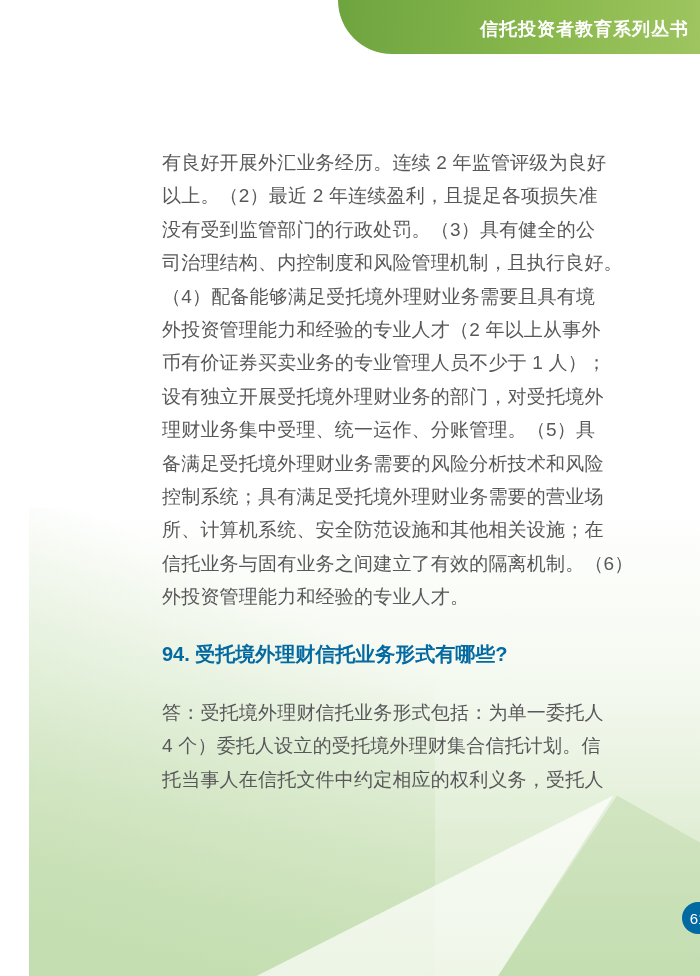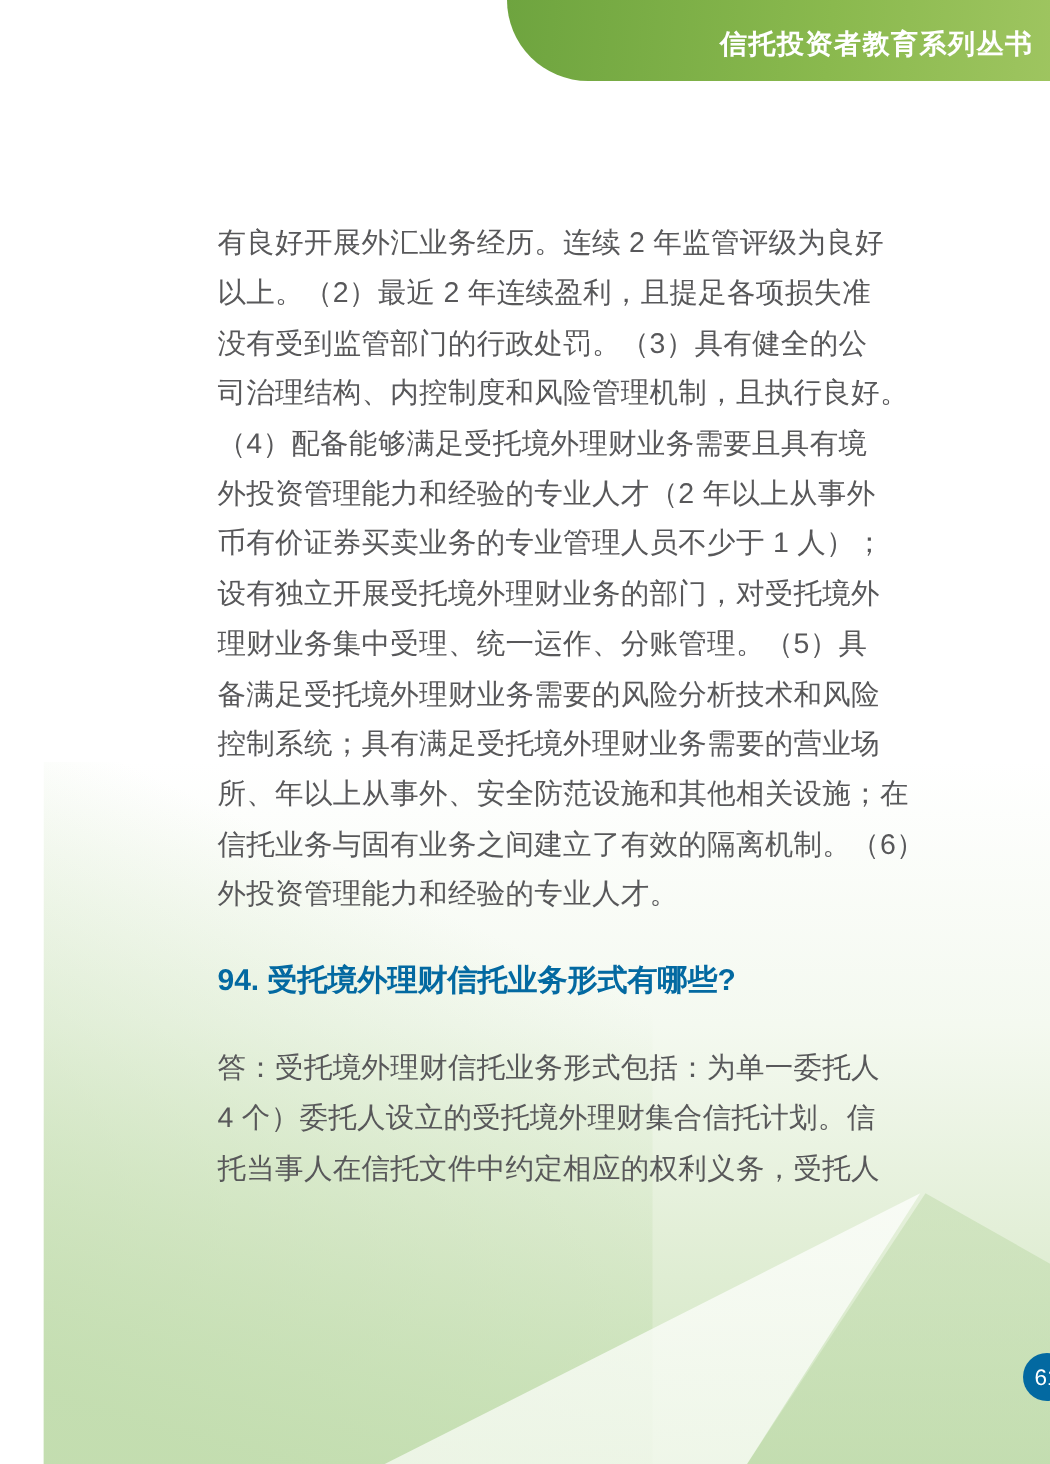--- a/index.html
+++ b/index.html
@@ -44,21 +44,21 @@
     background: linear-gradient(95deg, #6ea43f 0%, #8ab94e 55%, #a2c763 100%);
   }
   .banner-title {
     position: absolute; right: 40px; top: 17px;
     color: #ffffff; font-size: 18px; font-weight: bold;
     letter-spacing: 1px; white-space: nowrap;
   }
 
   
   .content {
-    position: absolute; left: 116px; top: 146px; width: 442px;
+    position: absolute; left: 133px; top: 146px; width: 442px;
     color: #58585a;
   }
   .para .line {
     font-size: 19px; line-height: 33.4px;
     letter-spacing: 0.2px; white-space: nowrap;
   }
   .question-heading {
     margin-top: 24px;
     font-size: 20px; line-height: 32px; font-weight: bold;
     color: #0369a1; white-space: nowrap;
@@ -94,21 +94,21 @@
       <div class="line">以上。（2）最近 2 年连续盈利，且提足各项损失准</div>
       <div class="line">没有受到监管部门的行政处罚。（3）具有健全的公</div>
       <div class="line">司治理结构、内控制度和风险管理机制，且执行良好。</div>
       <div class="line">（4）配备能够满足受托境外理财业务需要且具有境</div>
       <div class="line">外投资管理能力和经验的专业人才（2 年以上从事外</div>
       <div class="line">币有价证券买卖业务的专业管理人员不少于 1 人）；</div>
       <div class="line">设有独立开展受托境外理财业务的部门，对受托境外</div>
       <div class="line">理财业务集中受理、统一运作、分账管理。（5）具</div>
       <div class="line">备满足受托境外理财业务需要的风险分析技术和风险</div>
       <div class="line">控制系统；具有满足受托境外理财业务需要的营业场</div>
-      <div class="line">所、年以上从事外、安全防范设施和其他相关设施；在</div>
+      <div class="line">所、计算机系统、安全防范设施和其他相关设施；在</div>
       <div class="line">信托业务与固有业务之间建立了有效的隔离机制。（6）</div>
       <div class="line">外投资管理能力和经验的专业人才。</div>
     </div>
 
     <div class="question-heading">94. 受托境外理财信托业务形式有哪些?</div>
 
     <div class="para answer">
       <div class="line">答：受托境外理财信托业务形式包括：为单一委托人</div>
       <div class="line">4 个）委托人设立的受托境外理财集合信托计划。信</div>
       <div class="line">托当事人在信托文件中约定相应的权利义务，受托人</div>

